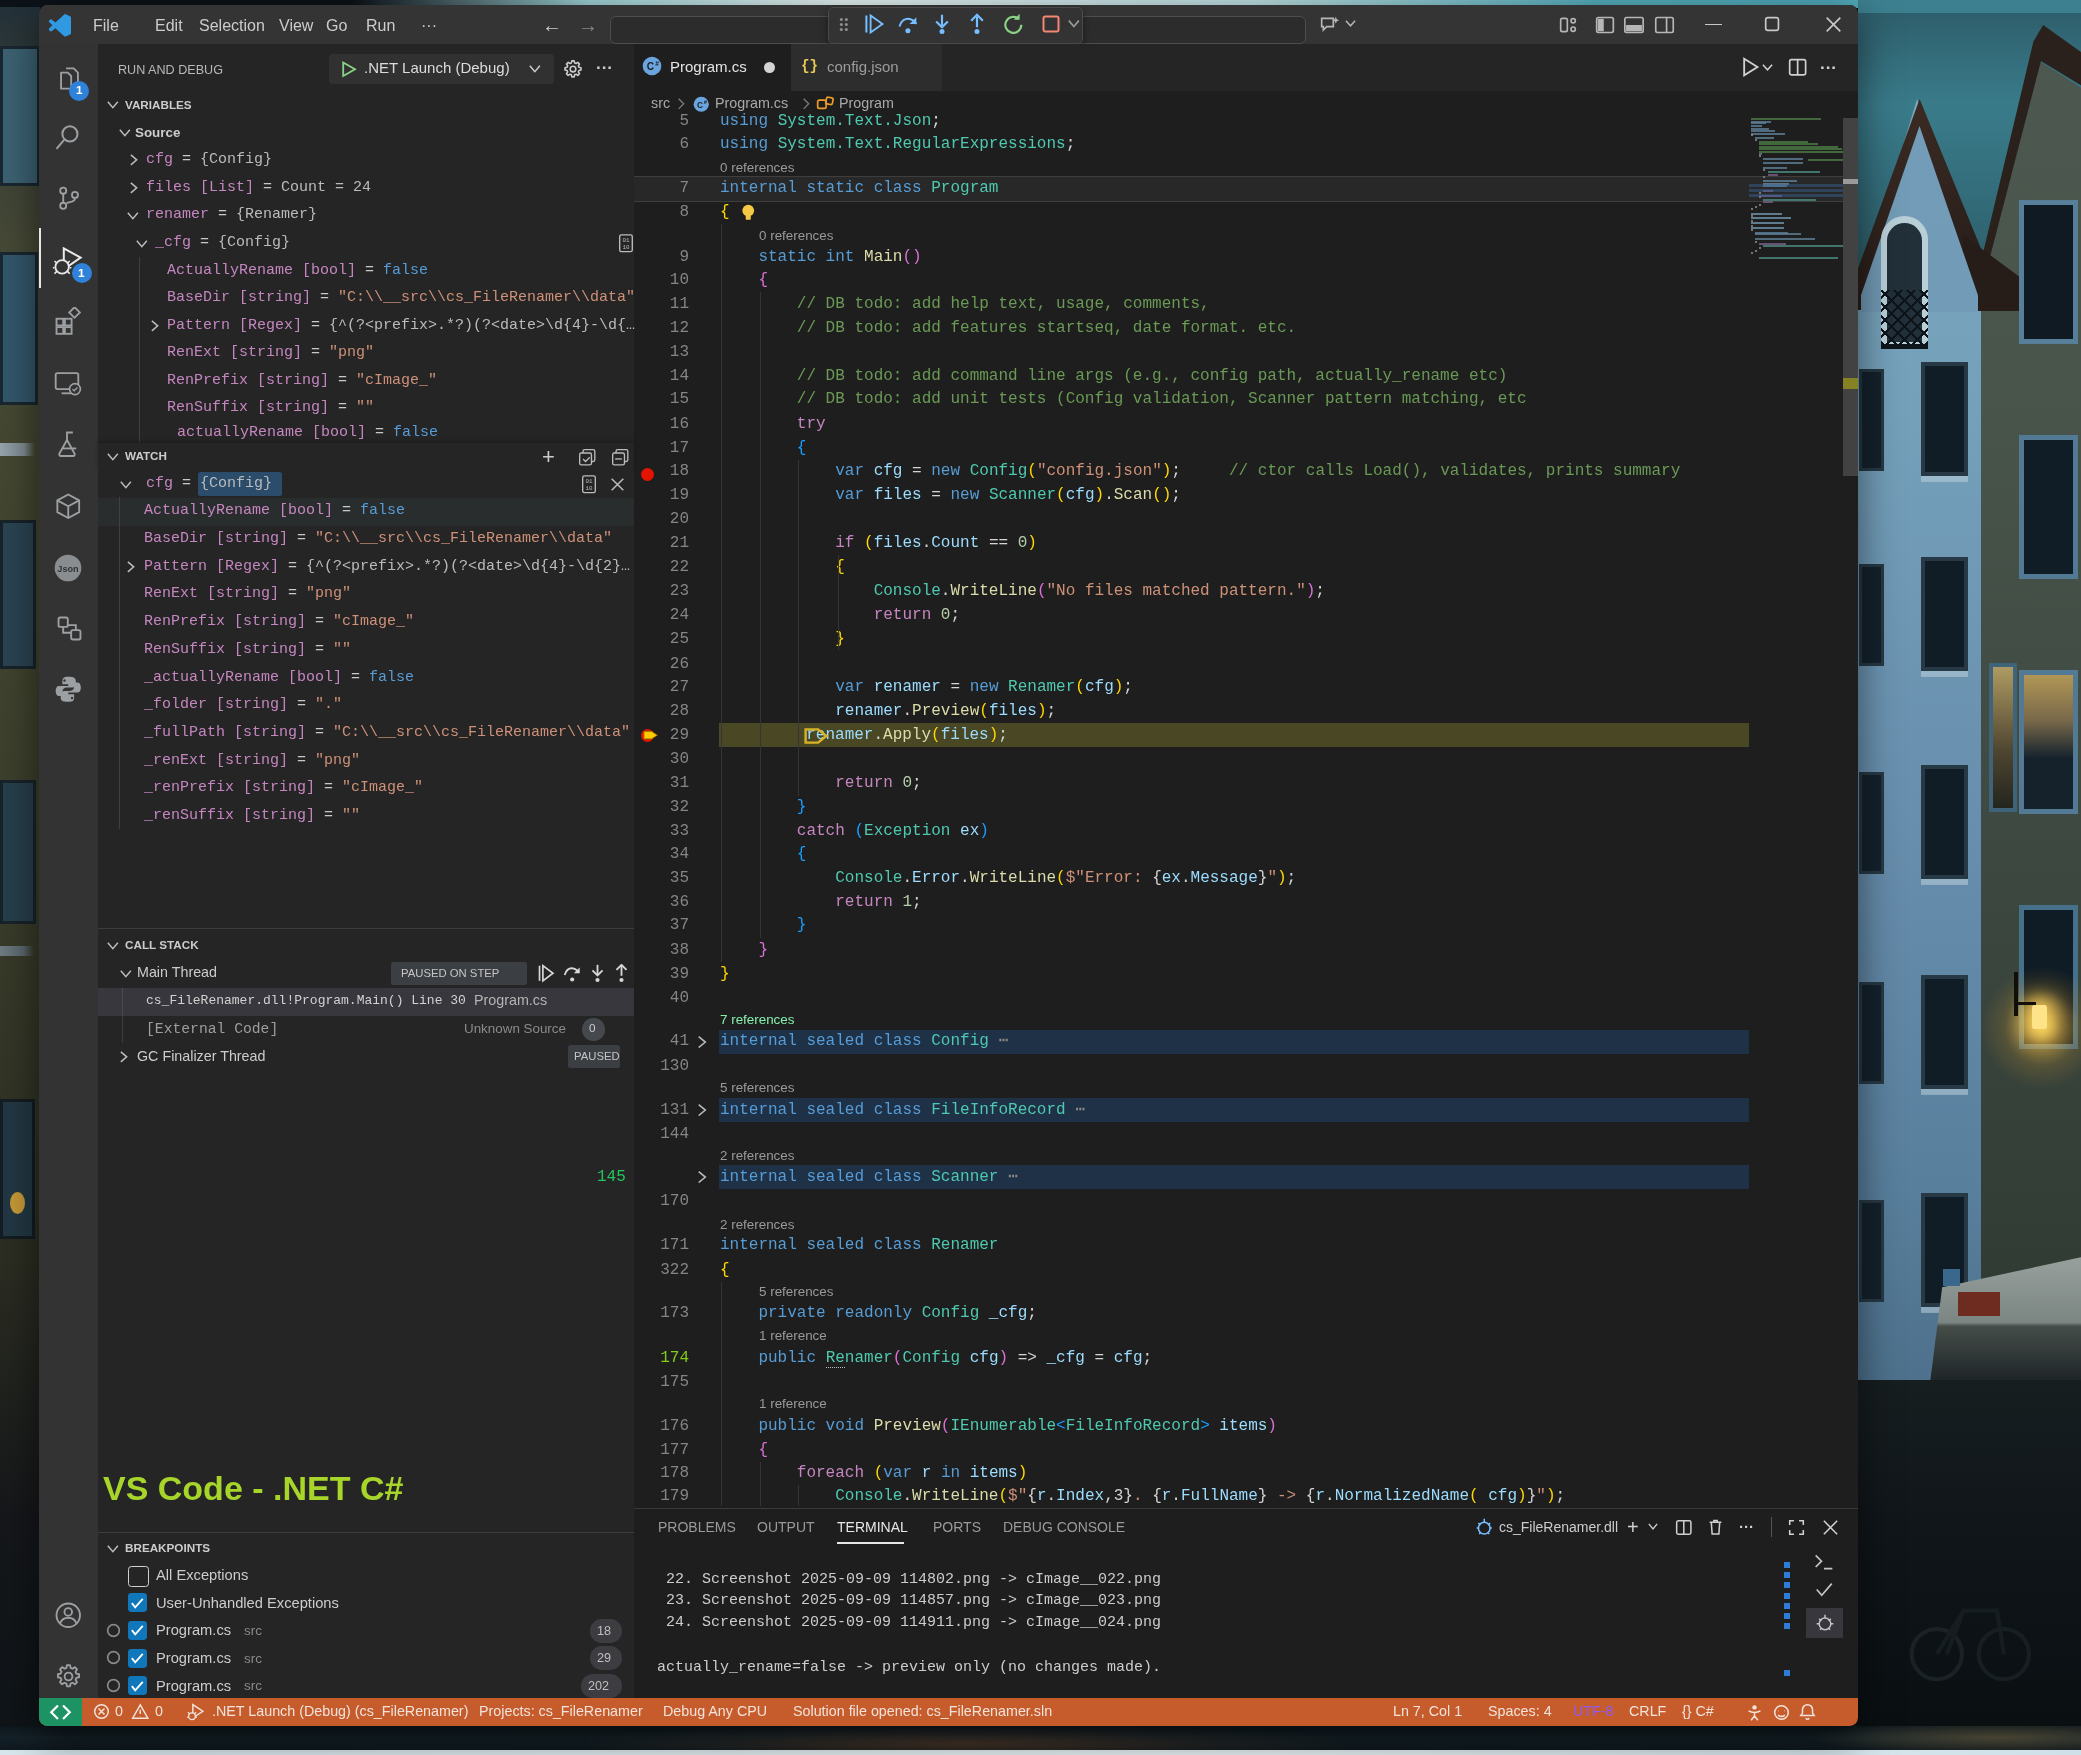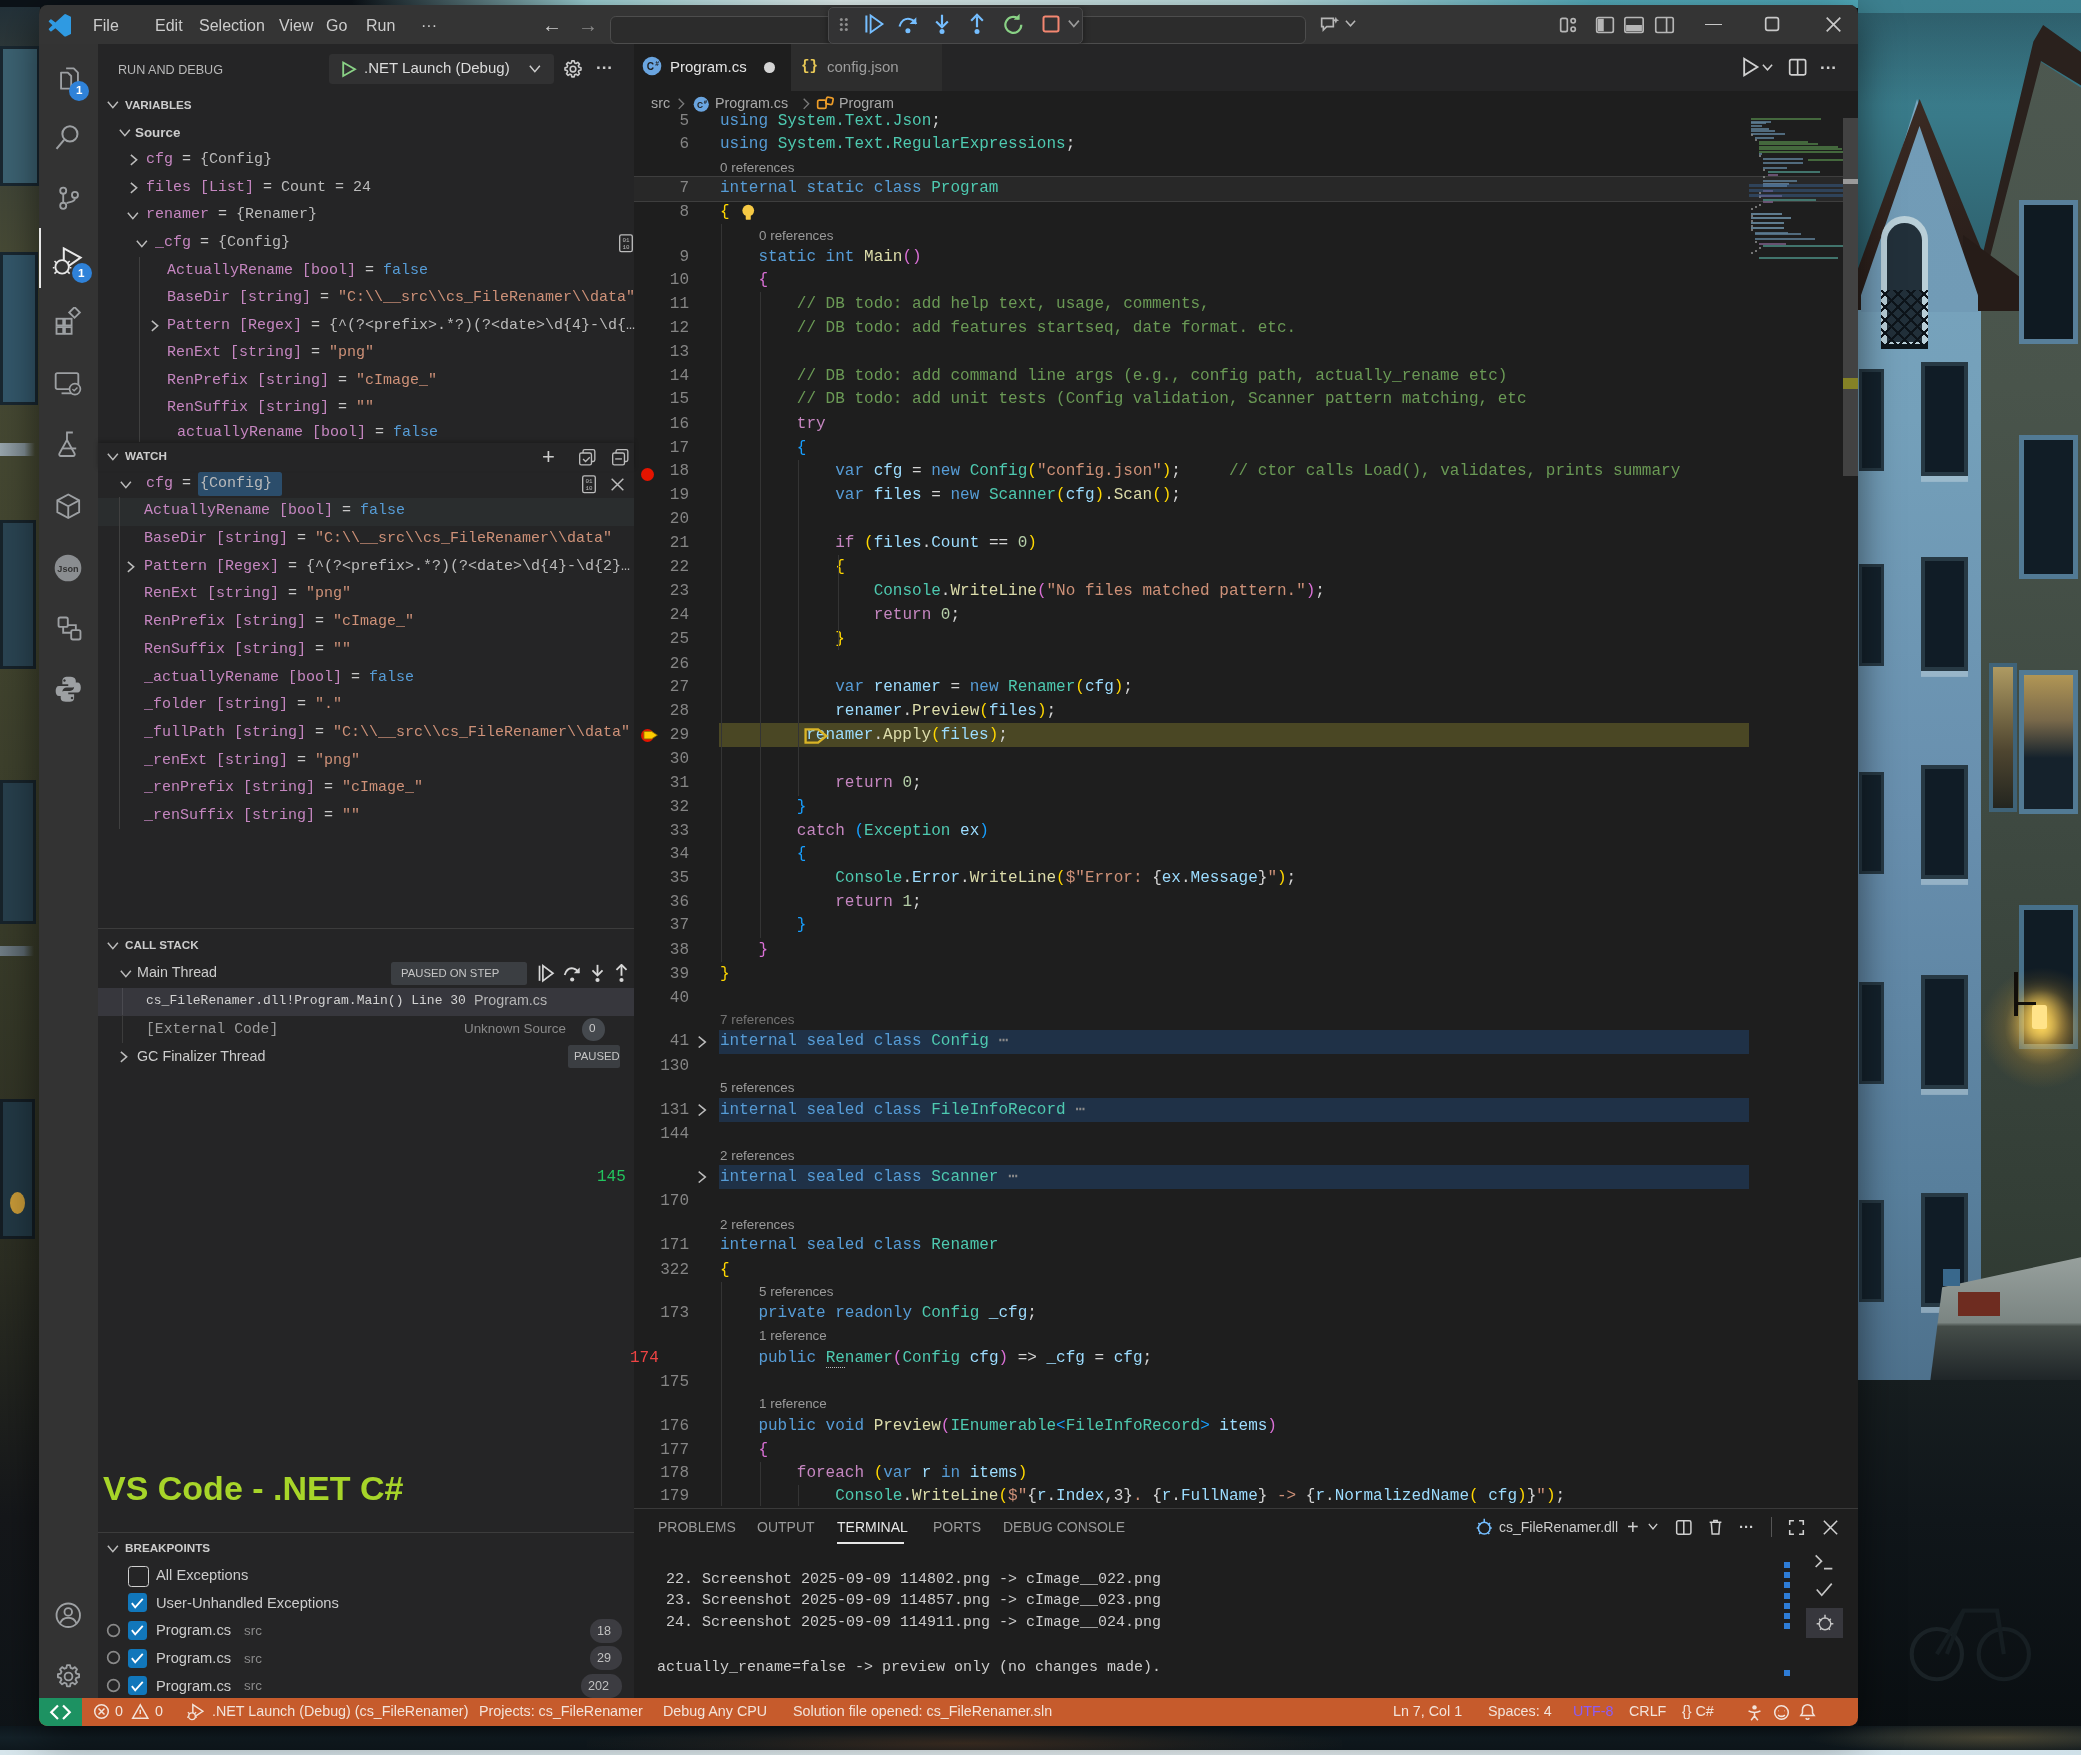--- a/index.html
+++ b/index.html
@@ -522,21 +522,21 @@
     <div class="t" style="left:681px;top:863px;font:400 16px/20px 'Liberation Mono', monospace;color:#d4d4d4;">            <i style="color:#4ec9b0">Console</i><i style="color:#d4d4d4">.</i><i style="color:#9cdcfe">Error</i><i style="color:#d4d4d4">.</i><i style="color:#dcdcaa">WriteLine</i><i style="color:#ffd700">(</i><i style="color:#ce9178">$"Error: </i><i style="color:#d4d4d4">{</i><i style="color:#9cdcfe">ex</i><i style="color:#d4d4d4">.</i><i style="color:#9cdcfe">Message</i><i style="color:#d4d4d4">}</i><i style="color:#ce9178">"</i><i style="color:#ffd700">)</i><i style="color:#d4d4d4">;</i></div>
 <div class="t" style="left:591px;top:887px;font:400 16px/20px 'Liberation Mono', monospace;color:#858585;width:59px;text-align:right">36</div>
     <div class="t" style="left:681px;top:887px;font:400 16px/20px 'Liberation Mono', monospace;color:#d4d4d4;">            <i style="color:#c586c0">return</i><i style="color:#d4d4d4"> </i><i style="color:#b5cea8">1</i><i style="color:#d4d4d4">;</i></div>
 <div class="t" style="left:591px;top:910px;font:400 16px/20px 'Liberation Mono', monospace;color:#858585;width:59px;text-align:right">37</div>
     <div class="t" style="left:681px;top:910px;font:400 16px/20px 'Liberation Mono', monospace;color:#d4d4d4;">        <i style="color:#179fff">}</i></div>
 <div class="t" style="left:591px;top:935px;font:400 16px/20px 'Liberation Mono', monospace;color:#858585;width:59px;text-align:right">38</div>
     <div class="t" style="left:681px;top:935px;font:400 16px/20px 'Liberation Mono', monospace;color:#d4d4d4;">    <i style="color:#da70d6">}</i></div>
 <div class="t" style="left:591px;top:959px;font:400 16px/20px 'Liberation Mono', monospace;color:#858585;width:59px;text-align:right">39</div>
     <div class="t" style="left:681px;top:959px;font:400 16px/20px 'Liberation Mono', monospace;color:#d4d4d4;"><i style="color:#ffd700">}</i></div>
 <div class="t" style="left:591px;top:983px;font:400 16px/20px 'Liberation Mono', monospace;color:#858585;width:59px;text-align:right">40</div>
-<div class="t" style="left:681px;top:1006px;font:400 13.4px/17px 'Liberation Sans', sans-serif;color:#737373;">7 references</div>
+<div class="t" style="left:681px;top:1006px;font:400 13.4px/17px 'Liberation Sans', sans-serif;color:#86efac;">7 references</div>
 <svg style="position:absolute;left:658px;top:1030px;" width="11.7" height="13.4" viewBox="0 0 14 16" fill="none">
       <path d="M2 2l8 6.5L2 15" stroke="#bcbcbc" stroke-width="1.8"></path>
     </svg>
 <div class="t" style="left:591px;top:1026px;font:400 16px/20px 'Liberation Mono', monospace;color:#858585;width:59px;text-align:right">41</div>
     <div class="t" style="left:681px;top:1026px;font:400 16px/20px 'Liberation Mono', monospace;color:#d4d4d4;"><i style="color:#569cd6">internal sealed class </i><i style="color:#4ec9b0">Config</i> <i style="color:#8a8a8a">⋯</i></div>
 <div class="t" style="left:591px;top:1051px;font:400 16px/20px 'Liberation Mono', monospace;color:#858585;width:59px;text-align:right">130</div>
 <div class="t" style="left:681px;top:1074px;font:400 13.4px/17px 'Liberation Sans', sans-serif;color:#9a9a9a;">5 references</div>
 <svg style="position:absolute;left:658px;top:1098px;" width="11.7" height="13.4" viewBox="0 0 14 16" fill="none">
       <path d="M2 2l8 6.5L2 15" stroke="#bcbcbc" stroke-width="1.8"></path>
     </svg>
@@ -552,21 +552,21 @@
 <div class="t" style="left:591px;top:1186px;font:400 16px/20px 'Liberation Mono', monospace;color:#858585;width:59px;text-align:right">170</div>
 <div class="t" style="left:681px;top:1211px;font:400 13.4px/17px 'Liberation Sans', sans-serif;color:#9a9a9a;">2 references</div>
 <div class="t" style="left:591px;top:1230px;font:400 16px/20px 'Liberation Mono', monospace;color:#858585;width:59px;text-align:right">171</div>
     <div class="t" style="left:681px;top:1230px;font:400 16px/20px 'Liberation Mono', monospace;color:#d4d4d4;"><i style="color:#569cd6">internal sealed class </i><i style="color:#4ec9b0">Renamer</i></div>
 <div class="t" style="left:591px;top:1255px;font:400 16px/20px 'Liberation Mono', monospace;color:#858585;width:59px;text-align:right">322</div>
     <div class="t" style="left:681px;top:1255px;font:400 16px/20px 'Liberation Mono', monospace;color:#d4d4d4;"><i style="color:#ffd700">{</i></div>
 <div class="t" style="left:720px;top:1278px;font:400 13.4px/17px 'Liberation Sans', sans-serif;color:#9a9a9a;">5 references</div>
 <div class="t" style="left:591px;top:1298px;font:400 16px/20px 'Liberation Mono', monospace;color:#858585;width:59px;text-align:right">173</div>
     <div class="t" style="left:681px;top:1298px;font:400 16px/20px 'Liberation Mono', monospace;color:#d4d4d4;">    <i style="color:#569cd6">private readonly</i><i style="color:#d4d4d4"> </i><i style="color:#4ec9b0">Config</i><i style="color:#d4d4d4"> </i><i style="color:#9cdcfe">_cfg</i><i style="color:#d4d4d4">;</i></div>
 <div class="t" style="left:720px;top:1322px;font:400 13.4px/17px 'Liberation Sans', sans-serif;color:#9a9a9a;">1 reference</div>
-<div class="t" style="left:591px;top:1343px;font:400 16px/20px 'Liberation Mono', monospace;color:#ef4444;width:59px;">174</div>
+<div class="t" style="left:591px;top:1343px;font:400 16px/20px 'Liberation Mono', monospace;color:#84cc16;width:59px;text-align:right">174</div>
     <div class="t" style="left:681px;top:1343px;font:400 16px/20px 'Liberation Mono', monospace;color:#d4d4d4;">    <i style="color:#569cd6">public</i><i style="color:#d4d4d4"> </i><i style="color:#4ec9b0"><i style="color:#4ec9b0;border-bottom:1.7px dotted #bbb">Re</i>namer</i><i style="color:#da70d6">(</i><i style="color:#4ec9b0">Config</i><i style="color:#d4d4d4"> </i><i style="color:#9cdcfe">cfg</i><i style="color:#da70d6">)</i><i style="color:#d4d4d4"> =&gt; </i><i style="color:#9cdcfe">_cfg</i><i style="color:#d4d4d4"> = </i><i style="color:#9cdcfe">cfg</i><i style="color:#d4d4d4">;</i></div>
 <div class="t" style="left:591px;top:1367px;font:400 16px/20px 'Liberation Mono', monospace;color:#858585;width:59px;text-align:right">175</div>
 <div class="t" style="left:720px;top:1390px;font:400 13.4px/17px 'Liberation Sans', sans-serif;color:#9a9a9a;">1 reference</div>
 <div class="t" style="left:591px;top:1411px;font:400 16px/20px 'Liberation Mono', monospace;color:#858585;width:59px;text-align:right">176</div>
     <div class="t" style="left:681px;top:1411px;font:400 16px/20px 'Liberation Mono', monospace;color:#d4d4d4;">    <i style="color:#569cd6">public void</i><i style="color:#d4d4d4"> </i><i style="color:#dcdcaa">Preview</i><i style="color:#da70d6">(</i><i style="color:#4ec9b0">IEnumerable</i><i style="color:#179fff">&lt;</i><i style="color:#4ec9b0">FileInfoRecord</i><i style="color:#179fff">&gt;</i><i style="color:#d4d4d4"> </i><i style="color:#9cdcfe">items</i><i style="color:#da70d6">)</i></div>
 <div class="t" style="left:591px;top:1435px;font:400 16px/20px 'Liberation Mono', monospace;color:#858585;width:59px;text-align:right">177</div>
     <div class="t" style="left:681px;top:1435px;font:400 16px/20px 'Liberation Mono', monospace;color:#d4d4d4;">    <i style="color:#da70d6">{</i></div>
 <div class="t" style="left:591px;top:1458px;font:400 16px/20px 'Liberation Mono', monospace;color:#858585;width:59px;text-align:right">178</div>
     <div class="t" style="left:681px;top:1458px;font:400 16px/20px 'Liberation Mono', monospace;color:#d4d4d4;">        <i style="color:#c586c0">foreach</i><i style="color:#d4d4d4"> </i><i style="color:#ffd700">(</i><i style="color:#569cd6">var</i><i style="color:#d4d4d4"> </i><i style="color:#9cdcfe">r</i><i style="color:#d4d4d4"> </i><i style="color:#569cd6">in</i><i style="color:#d4d4d4"> </i><i style="color:#9cdcfe">items</i><i style="color:#ffd700">)</i></div>
 <div class="t" style="left:591px;top:1481px;font:400 16px/20px 'Liberation Mono', monospace;color:#858585;width:59px;text-align:right">179</div>

